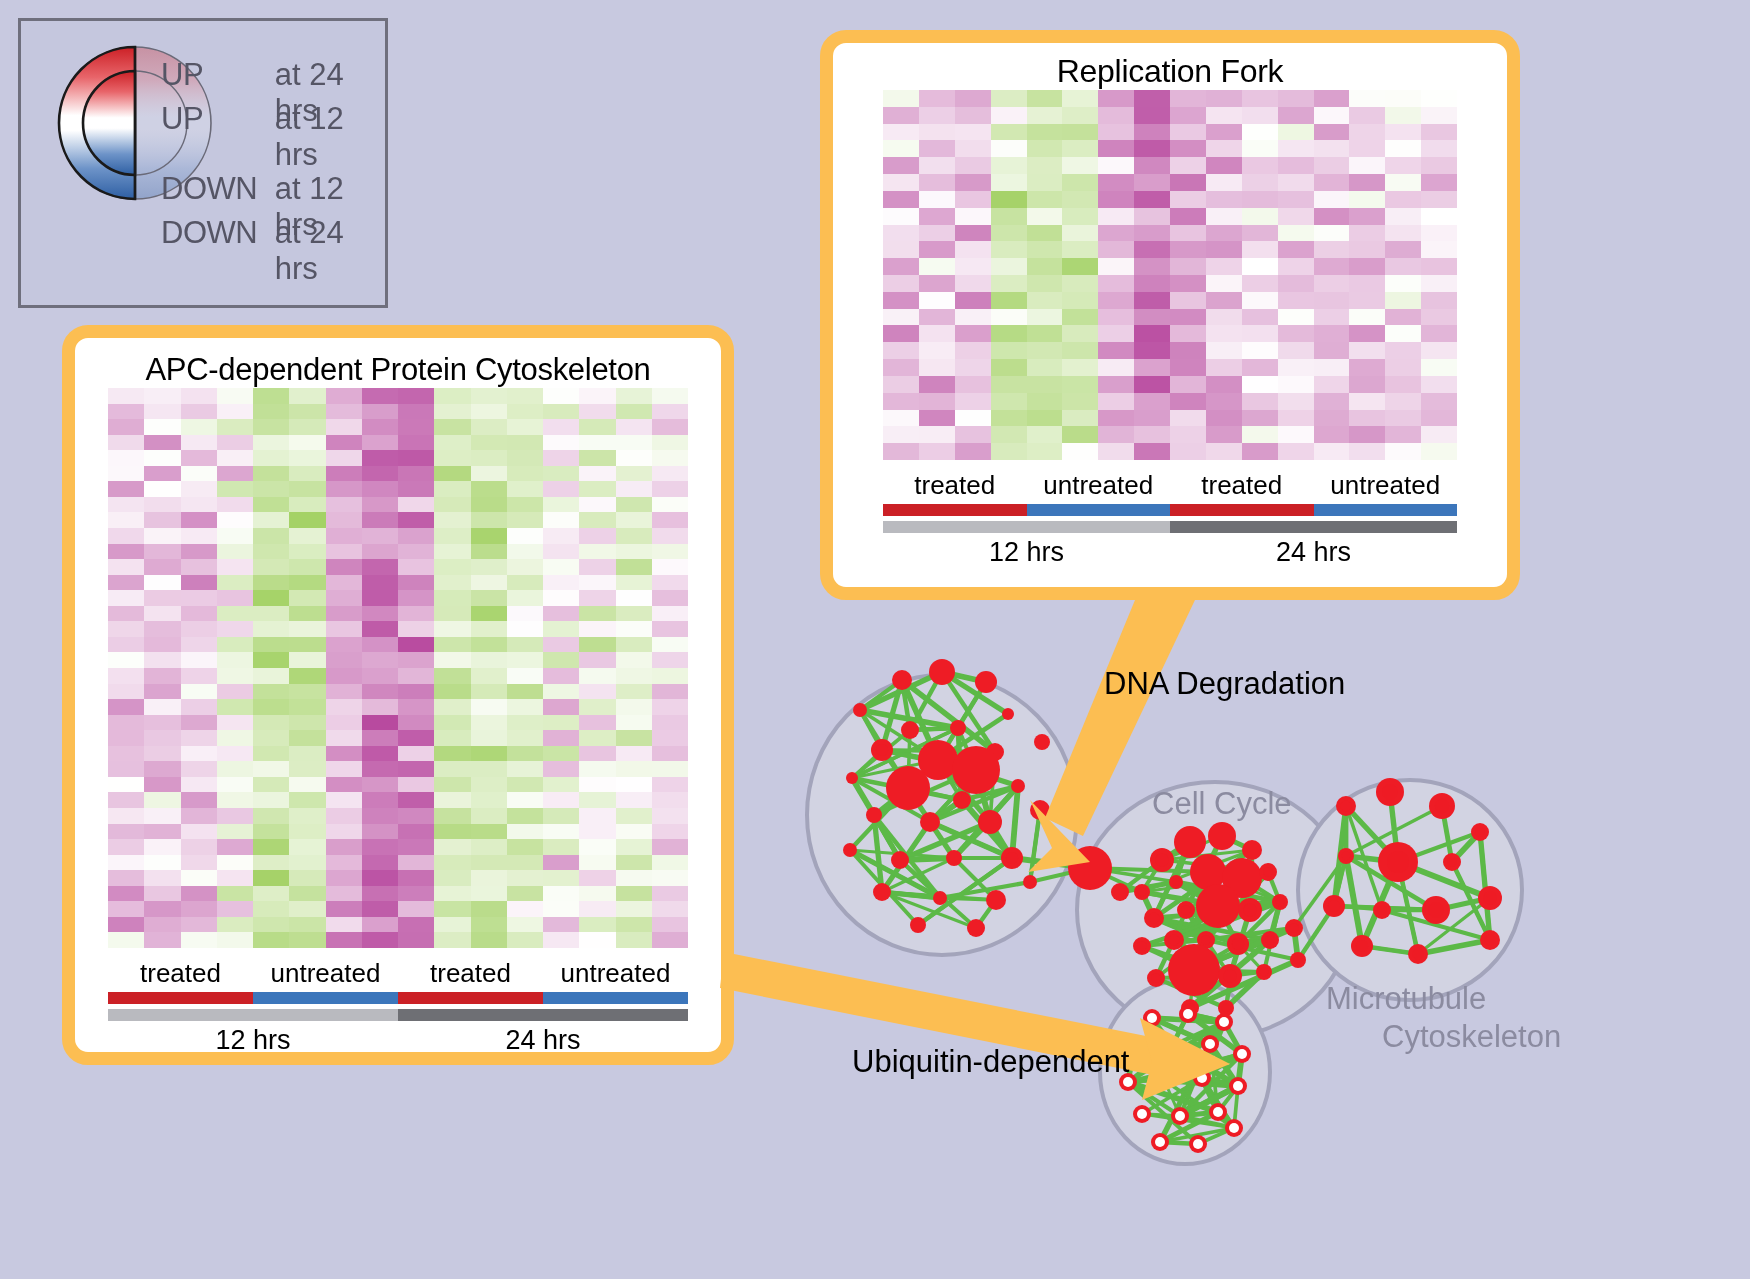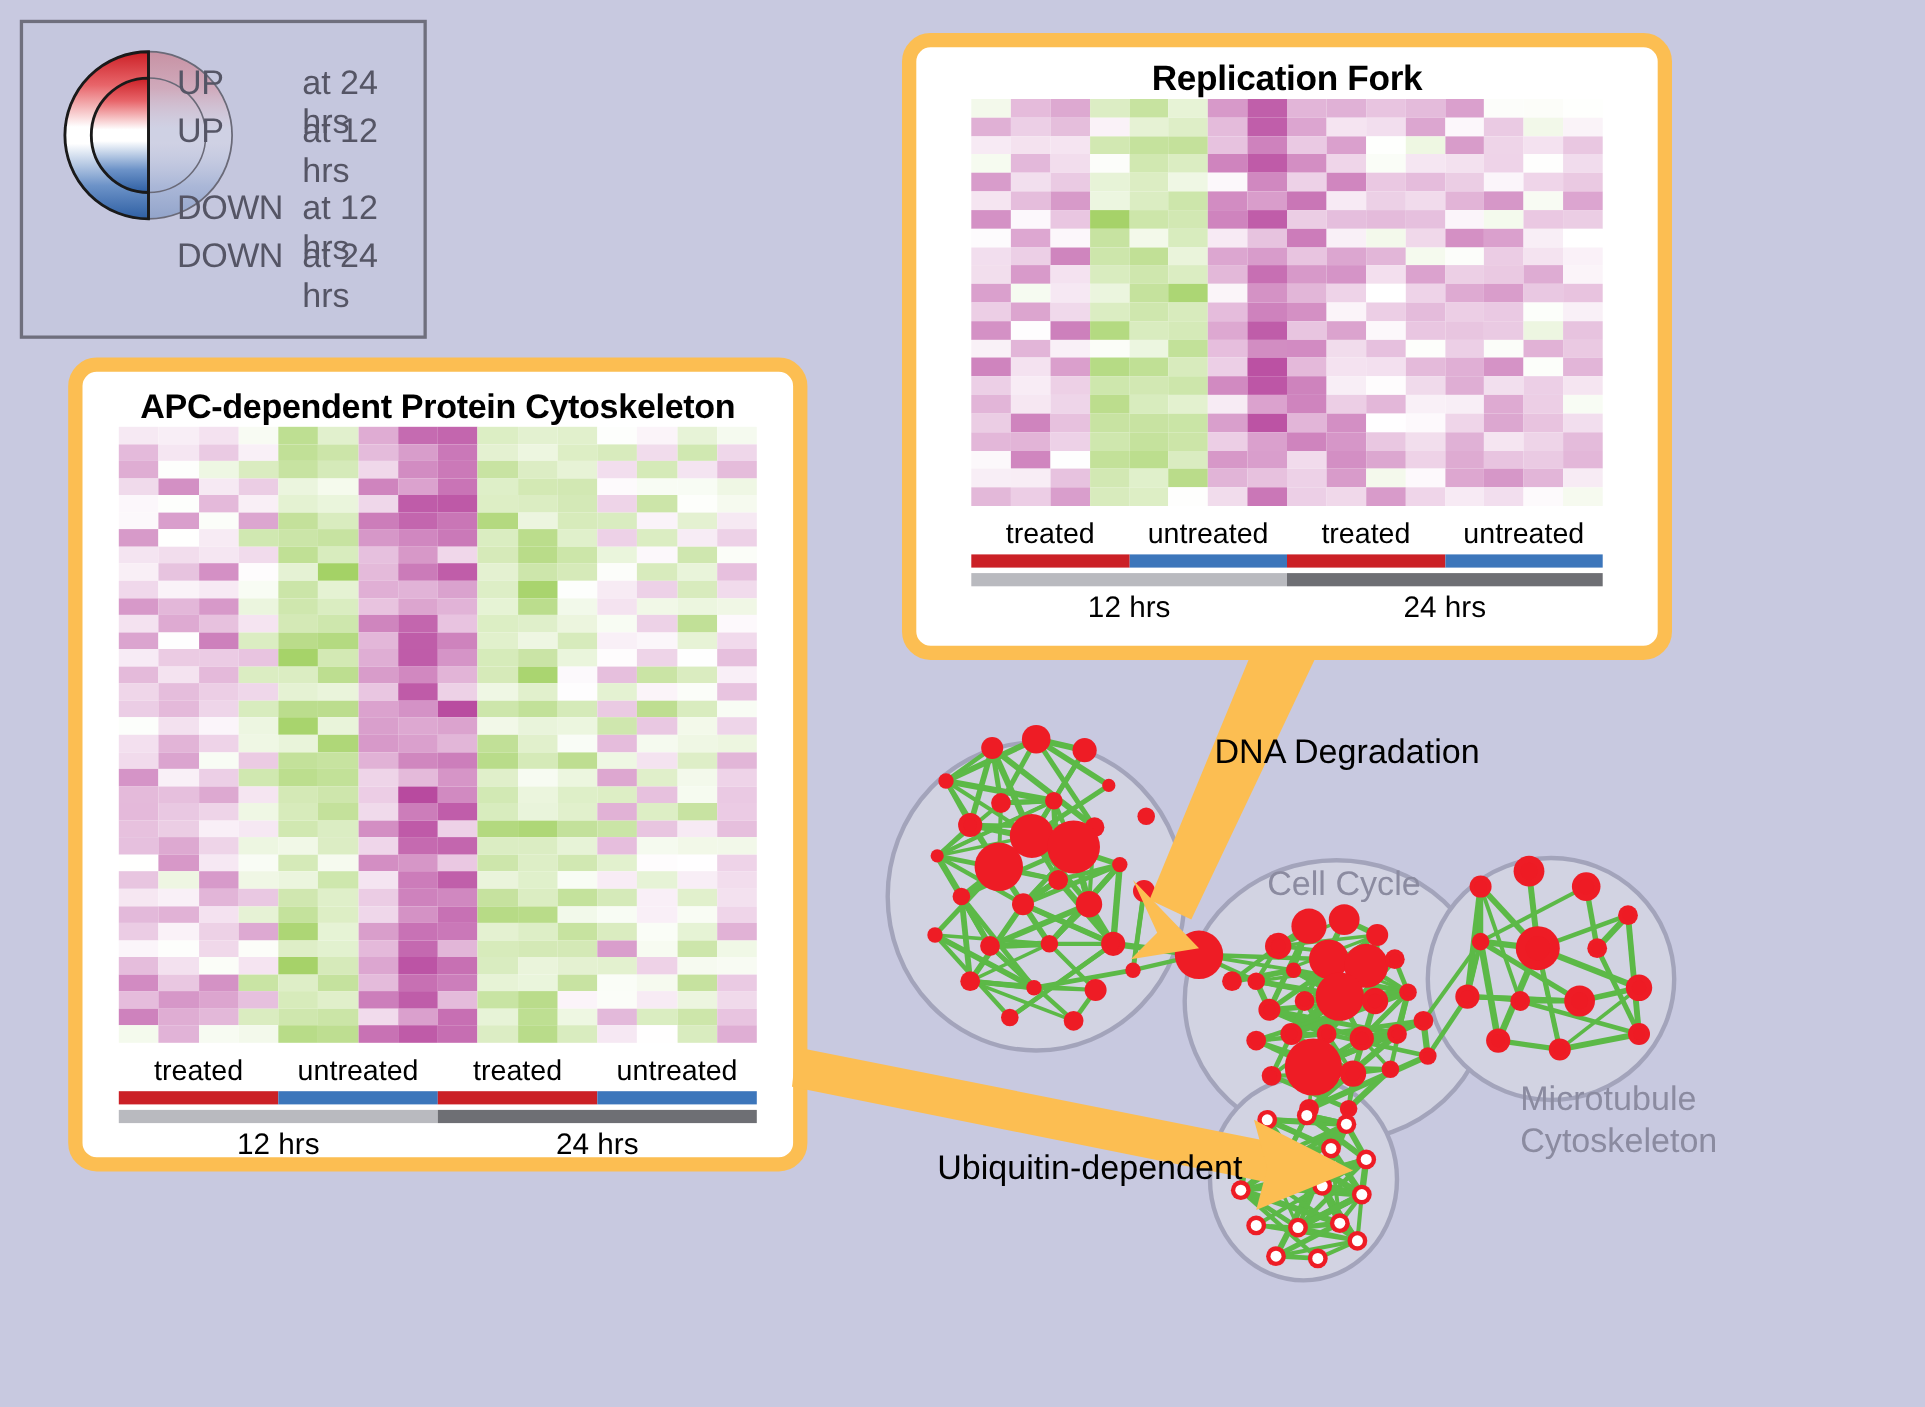--- a/index.html
+++ b/index.html
@@ -38,21 +38,21 @@
   .legend-title{
     font-size:30px;color:#000;text-align:center;line-height:1.12;
     margin-top:12px;letter-spacing:-0.4px;
   }
   .legend-items{margin-top:8px;padding-left:58px;}
   .legend-item{display:flex;align-items:center;height:36px;}
   .swatch{width:26px;height:26px;border:2px solid #3a3a3a;box-sizing:border-box;}
   .legend-lab{font-size:32px;color:#000;margin-left:18px;}
 
   .panel-title{
-    text-align:center;font-size:32px;color:#000;font-weight:700;
+    text-align:center;font-size:32px;color:#000;font-weight:400;
     margin-top:10px;letter-spacing:-0.3px;
   }
   #panel-apc .panel-title{font-size:31px;margin-top:14px;}
 
   .hm{display:grid;margin:0 auto;}
   .hm div{width:100%;height:100%;}
 
   .grp-labels{display:flex;margin:0 auto;font-size:26px;color:#000;}
   .grp-labels span{flex:1;text-align:center;}
   .bar-row{display:flex;margin:0 auto;}
@@ -1561,17 +1561,17 @@
 
   <svg class="stage" viewBox="0 0 1750 1279" style="pointer-events:none">
     <path d="M1135 600 L1195 600 L1083 836 L1045 818 Z" fill="#fcbe52"></path>
     <path d="M1030 800 L1090 862 L1028 872 L1052 848 Z" fill="#fcbe52"></path>
     <path d="M724 952 L1166 1040 L1158 1076 L720 988 Z" fill="#fcbe52"></path>
     <path d="M1140 1018 L1230 1064 L1142 1100 L1152 1062 Z" fill="#fcbe52"></path>
   </svg>
 
   <div class="nettext" style="left:1104px;top:665px;">DNA Degradation</div>
   <div class="nettext grey" style="left:1152px;top:785px;">Cell Cycle</div>
-  <div class="nettext grey" style="left:1382px;top:980px;">Microtubule</div>
+  <div class="nettext grey" style="left:1326px;top:980px;">Microtubule</div>
   <div class="nettext grey" style="left:1382px;top:1018px;">Cytoskeleton</div>
   <div class="nettext" style="left:852px;top:1043px;">Ubiquitin-dependent</div>
 
 </div>
 
 </body></html>

